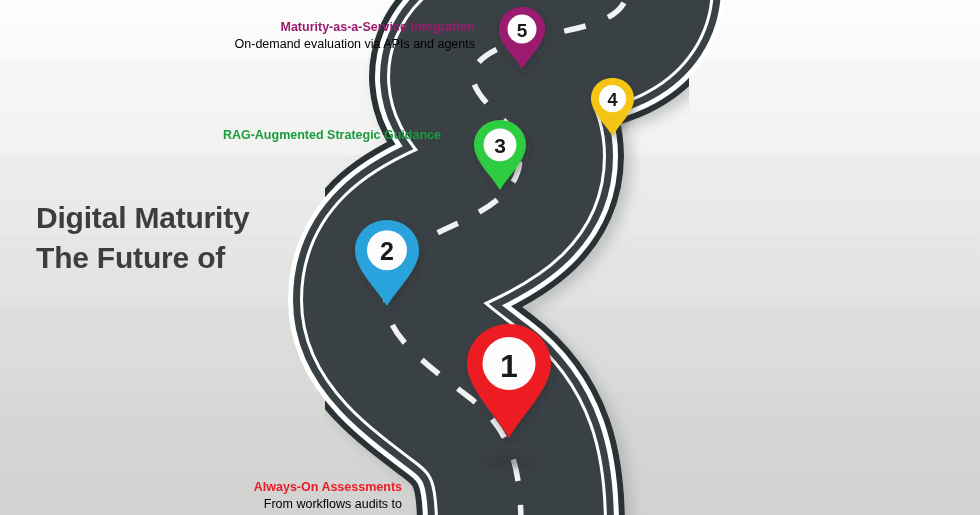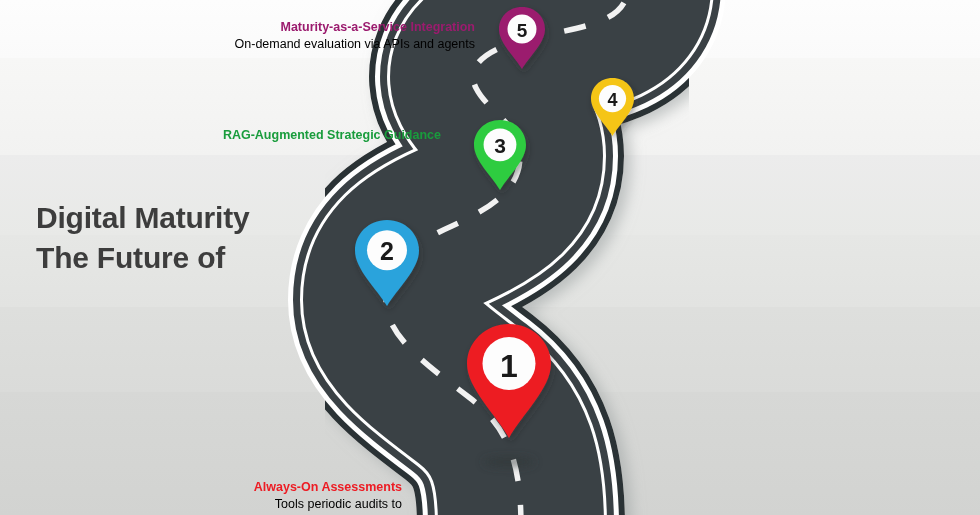--- a/index.html
+++ b/index.html
@@ -172,16 +172,16 @@
 
   <div class="callout right-al" id="callout-3">
     <div class="hd" style="color:#199c3c;">RAG-Augmented Strategic Guidance</div>
   </div>
 
   <div class="callout left-al" id="callout-2">
   </div>
 
   <div class="callout right-al" id="callout-1">
     <div class="hd" style="color:#ed1c24;">Always-On Assessments</div>
-    <div class="sb">Tools periodic audits to</div>
+    <div class="sb">From workflows audits to</div>
   </div>
 
 </div>
 
 </body></html>

